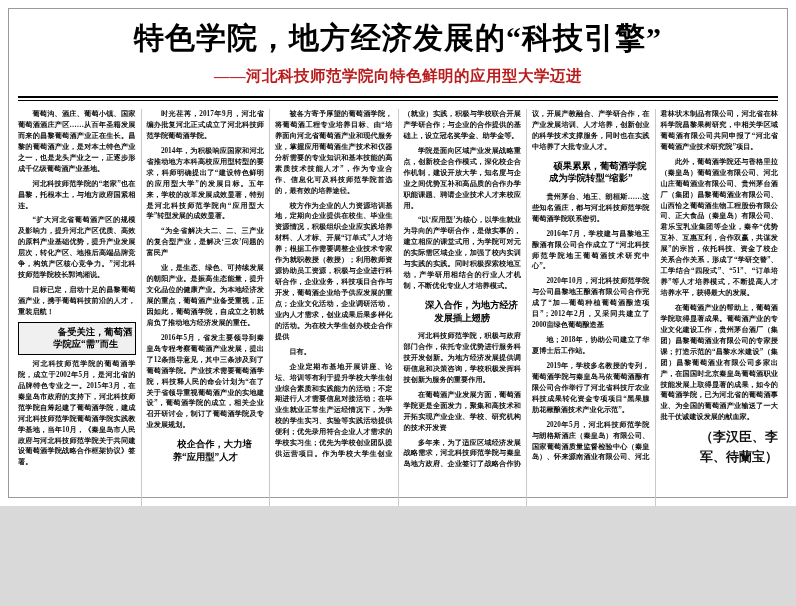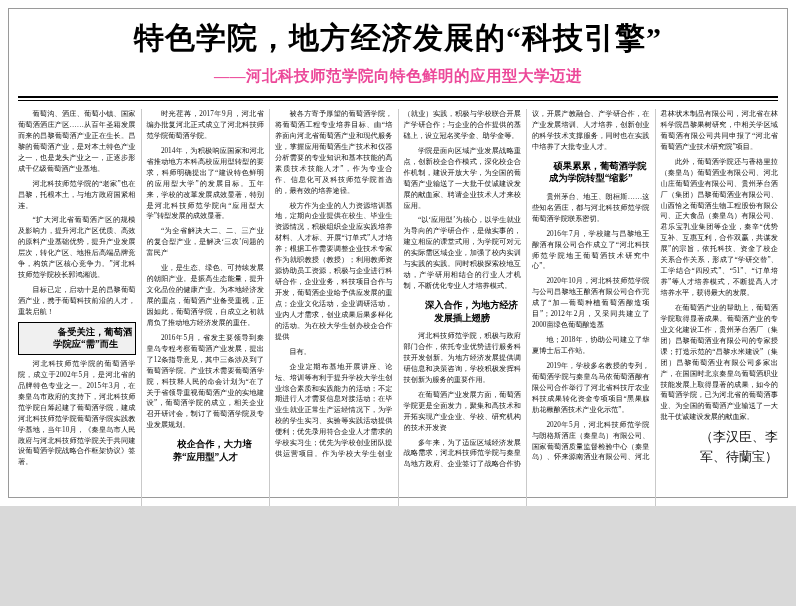--- a/index.html
+++ b/index.html
@@ -41,21 +41,21 @@
     font-size: 30px;
     letter-spacing: 1px;
     color: #000;
     line-height: 1.2;
     margin-top: 6px;
   }
   .subheadline {
     text-align: center;
     font-weight: bold;
     font-size: 15.5px;
-    color: #ec4899;
+    color: #b91c1c;
     margin-top: 10px;
     letter-spacing: 0.5px;
   }
   .rule {
     margin-top: 9px;
     border-top: 2px solid #000;
     border-bottom: 1px solid #000;
     height: 2px;
   }
   .columns {
@@ -65,20 +65,21 @@
     column-rule: 1px solid #c9c9c9;
     height: 462px;
     font-size: 7.2px;
     line-height: 1.52;
     text-align: justify;
     color: #111;
   }
   .columns p {
     margin: 0 0 4px 0;
     text-indent: 2em;
+    font-weight: bold;
   }
   .subhead {
     display: block;
     font-weight: bold;
     font-size: 9.3px;
     line-height: 1.35;
     text-align: center;
     margin: 7px 0 6px 0;
     padding: 3px 2px;
     text-indent: 0;
@@ -128,21 +129,21 @@
       <p>“为全省解决大二、二、三产业的复合型产业，是解决‘三农’问题的富民产</p>
 
       <p>业，是生态、绿色、可持续发展的朝阳产业。是振高生态能量，提升文化品位的健康产业。为本地经济发展的重点，葡萄酒产业备受重视，正因如此，葡萄酒学院，自成立之初就肩负了推动地方经济发展的重任。</p>
       <p>2016年5月，省发主要领导到秦皇岛专程考察葡萄酒产业发展，提出了12条指导意见，其中三条涉及到了葡萄酒学院。产业技术需要葡萄酒学院，科技释人民的命会计划为“在了关于省领导重视葡萄酒产业的实地建设”，葡萄酒学院的成立，相关企业召开研讨会，制订了葡萄酒学院及专业发展规划。</p>
       <p class="subhead plain break-avoid">校企合作，大力培养“应用型”人才</p>
       <p>被各方寄予厚望的葡萄酒学院，将葡萄酒工程专业培养目标、由“培养面向河北省葡萄酒产业和现代服务业，掌握应用葡萄酒生产技术和仪器分析需要的专业知识和基本技能的高素质技术技能人才”，作为专业合作、信息化可及科技师范学院首选的，最有效的培养途径。</p>
       <p>校方作为企业的人力资源培训基地，定期向企业提供在校生、毕业生资源情况，积极组织企业应实践培养材料、人才标、开展“订单式”人才培养；根据工作需要调整企业技术专家作为就职教授（教授）；利用教师资源协助员工资源，积极与企业进行科研合作，企业业务，科技项目合作与开发，葡萄酒企业给予供应发展的重点；企业文化活动，企业调研活动，业内人才需求，创业成果后果多样化的活动。为在校大学生创办校企合作提供</p>
 
       <p>目有。</p>
       <p>企业定期布基地开展讲座、论坛、培训等有利于提升学校大学生创业综合素质和实践能力的活动；不定期进行人才需要信息对接活动；在毕业生就业正常生产运经情况下，为学校的学生实习、实验等实践活动提供便利；优先录用符合企业人才需求的学校实习生；优先为学校创业团队提供运营项目。作为学校大学生创业（就业）实践，积极与学校联合开展产学研合作；与企业的合作提供的基础上，设立冠名奖学金、助学金等。</p>
-      <p>学院是面向区域产业发展战略重点，创新校企合作模式，深化校企合作机制，建设开放大学，为全国的葡萄酒产业输送了一大批干仗诚建设发展的献血家、聘请企业技术人才来校应用。</p>
+      <p>学院是面向区域产业发展战略重点，创新校企合作模式，深化校企合作机制，建设开放大学，知名度与企业之间优势互补和高品质的合作办学职能课题、聘请企业技术人才来校应用。</p>
       <p>“以‘应用型’为核心，以学生就业为导向的产学研合作，是做实事的，建立相应的课堂式用，为学院可对元的实际需区域企业，加强了校内实训与实践的实践。同时积极探索校地互动，产学研用相结合的行业人才机制，不断优化专业人才培养模式。</p>
       <p class="subhead plain break-avoid">深入合作，为地方经济发展插上翅膀</p>
       <p>河北科技师范学院，积极与政府部门合作，依托专业优势进行服务科技开发创新。为地方经济发展提供调研信息和决策咨询，学校积极发挥科技创新为服务的重要作用。</p>
       <p>在葡萄酒产业发展方面，葡萄酒学院更是全面发力，聚集和高技术和开拓实现产业企业、学校、研究机构的技术开发资</p>
 
       <p>多年来，为了适应区域经济发展战略需求，河北科技师范学院与秦皇岛地方政府、企业签订了战略合作协议，开展产教融合、产学研合作，在产业发展培训、人才培养，创新创业的科学技术支撑服务，同时也在实践中培养了大批专业人才。</p>
       <p class="subhead plain break-avoid">硕果累累，葡萄酒学院成为学院转型“缩影”</p>
       <p>贵州茅台、地王、朗桓斯……这些知名酒庄，都与河北科技师范学院葡萄酒学院联系密切。</p>
       <p>2016年7月，学校建与昌黎地王酿酒有限公司合作成立了“河北科技师范学院地王葡萄酒技术研究中心”。</p>
       <p>2020年10月，河北科技师范学院与公司昌黎地王酿酒有限公司合作完成了“加—葡萄种植葡萄酒酿造项目”；2012年2月，又采同共建立了2000亩绿色葡萄酿造基</p>

